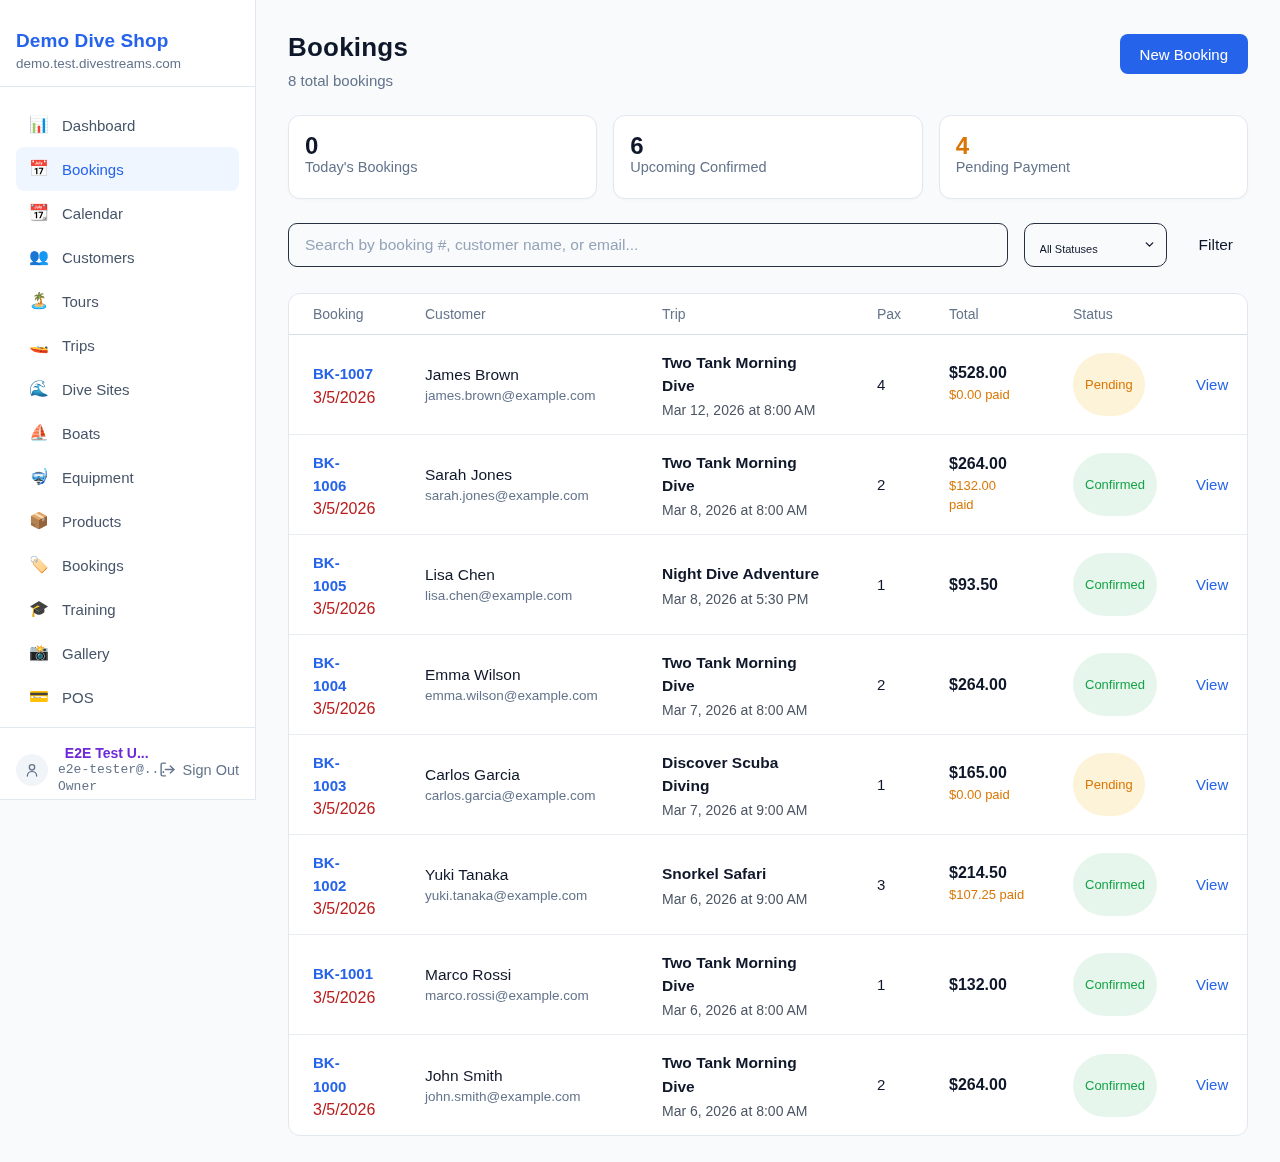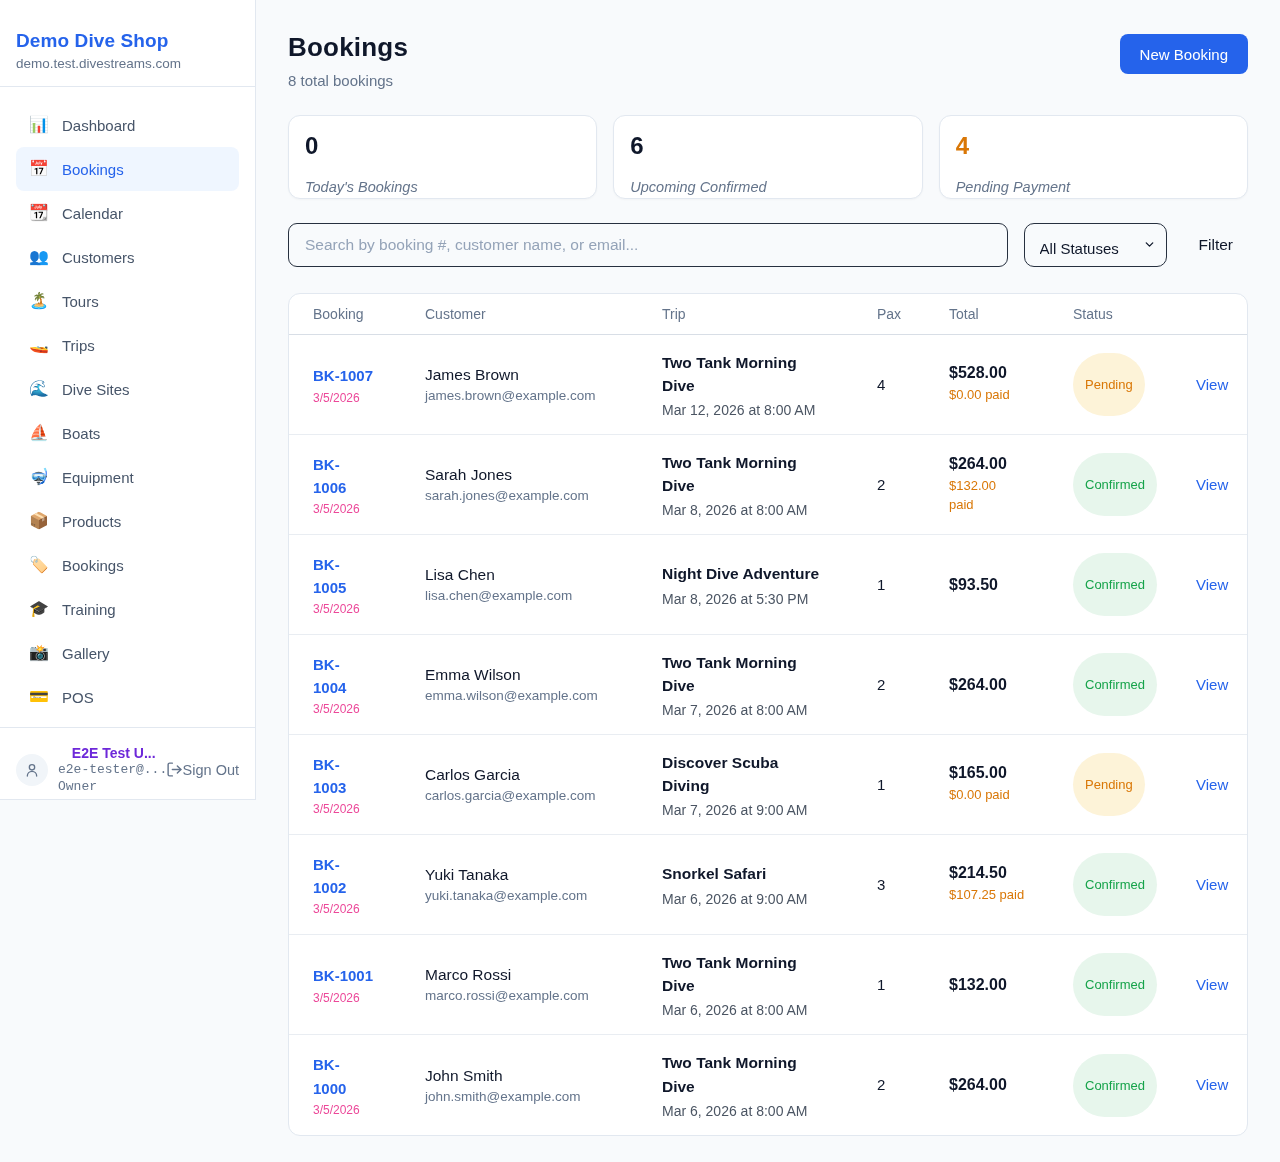--- a/index.html
+++ b/index.html
@@ -39,21 +39,21 @@
   }
   .avatar {
     width:32px; height:32px; border-radius:50%;
     background:#f1f5f9; flex:0 0 auto;
     display:flex; align-items:center; justify-content:center;
   }
   .user-info { flex:1; min-width:0; line-height:1.3; }
   .user-name { font-size:14px; font-weight:700; color:#6d28d9; white-space:nowrap;text-align:right; }
   .user-email, .user-role { font-size:13px; color:#64748b; white-space:nowrap;font-family:Liberation Mono, monospace; }
   .signout-btn {
-    display:flex; align-items:center; 
+    display:flex; align-items:center; gap:7px;
     background:none; border:none; cursor:pointer;
     font-family:inherit; font-size:14.5px; color:#64748b; flex:0 0 auto;
   }
 
   
   .main { margin-left:256px; padding:32px; }
   .header-row { display:flex; justify-content:space-between; align-items:flex-start; margin-bottom:26px; }
   .page-title { font-size:26px; font-weight:700; color:#0f172a; letter-spacing:.2px; }
   .page-subtitle { font-size:15px; color:#64748b; margin-top:9px; }
   .btn-primary {
@@ -64,37 +64,37 @@
 
   .stats-row { display:grid; grid-template-columns:repeat(3,1fr); gap:16px; margin-bottom:24px; }
   .stat-card {
     background:#ffffff; border:1px solid #e2e8f0; border-radius:12px;
     padding:17px 16px; height:84px;
     box-shadow:0 1px 2px rgba(15,23,42,.03);
   }
   .stat-value { font-size:24px; font-weight:700; line-height:1.1; }
   .tone-dark { color:#0f172a; }
   .tone-orange { color:#d97706; }
-  .stat-label { font-size:14.5px; color:#64748b; margin-top:20px;font-style:italic; }
+  .stat-label { font-size:14.5px; color:#64748b; margin-top:0; }
 
   .filter-row { display:flex; align-items:center; margin-bottom:26px; }
   .search-input {
     flex:1; height:44px;
     border:1px solid #27303f; border-radius:9px;
     background:transparent; padding:12px 16px;
     font-family:inherit; font-size:15.5px; color:#0f172a;
   }
   .search-input::placeholder { color:#94a3b8; }
   .select-wrap { position:relative; margin-left:16px; }
   .status-select {
     appearance:none; -webkit-appearance:none;
     height:44px; width:143px;
     border:1.5px solid #27303f; border-radius:10px;
     background:transparent; padding:7px 32px 0 15px;
-    font-family:inherit; font-size:15px; color:#0f172a; cursor:pointer;
+    font-family:inherit; font-size:11px; color:#0f172a; cursor:pointer;
   }
   .select-chevron { position:absolute; right:11px; top:15px; pointer-events:none; }
   .filter-btn {
     background:none; border:none; cursor:pointer; margin-left:17px;
     font-family:inherit; font-size:15.5px; color:#0f172a; padding:0 15px;
   }
 
   
   .table-card {
     background:#ffffff; border:1px solid #e2e8f0; border-radius:12px;
@@ -106,21 +106,21 @@
     padding:0 24px; align-items:center;
   }
   .thead {
     height:41px; border-bottom:1px solid #d8dee6;
     color:#64748b; font-size:14px; font-weight:500;
   }
   .row { min-height:100px; border-bottom:1px solid #e9edf2; }
   .row:last-of-type { border-bottom:none; }
   .cell { padding-right:14px; }
   .bk-id { color:#2563eb; font-size:15px; font-weight:600; white-space:pre-line; line-height:1.55; cursor:pointer; }
-  .bk-date { font-size:12px; color:#ec4899; margin-top:3px; }
+  .bk-date { font-size:16px; color:#b91c1c; margin-top:3px; }
   .cust-name { font-size:15.5px; color:#0f172a; }
   .cust-email { font-size:13.5px; color:#64748b; margin-top:4px; }
   .trip-name { font-size:15.5px; font-weight:600; color:#0f172a; white-space:pre-line; line-height:1.5; }
   .trip-time { font-size:14px; color:#4b5563; margin-top:5px; }
   .pax-val { font-size:15px; color:#0f172a; }
   .total-val { font-size:16px; font-weight:700; color:#0f172a; }
   .paid-val { font-size:13px; color:#d97706; margin-top:4px; white-space:pre-line; line-height:1.45; }
   .badge {
     display:inline-block; font-size:13px; font-weight:500;
     padding:24px 12px; border-radius:999px;

